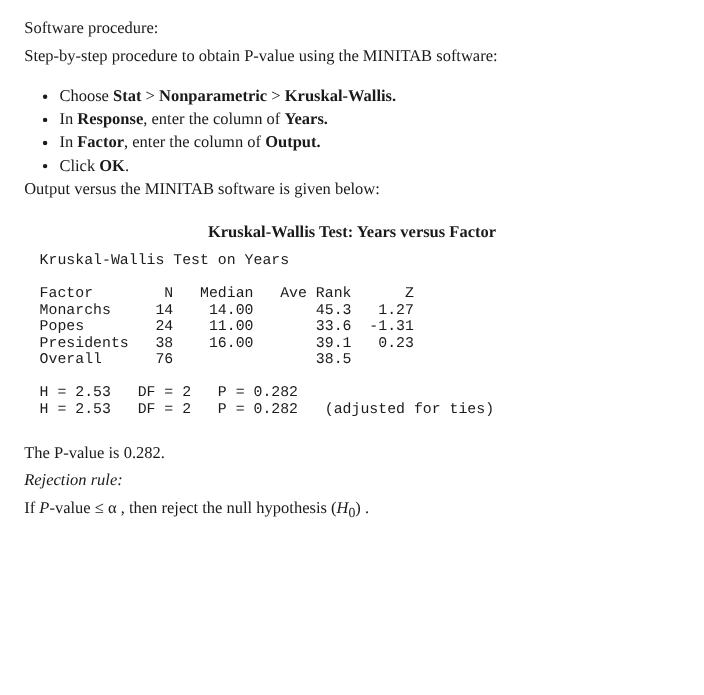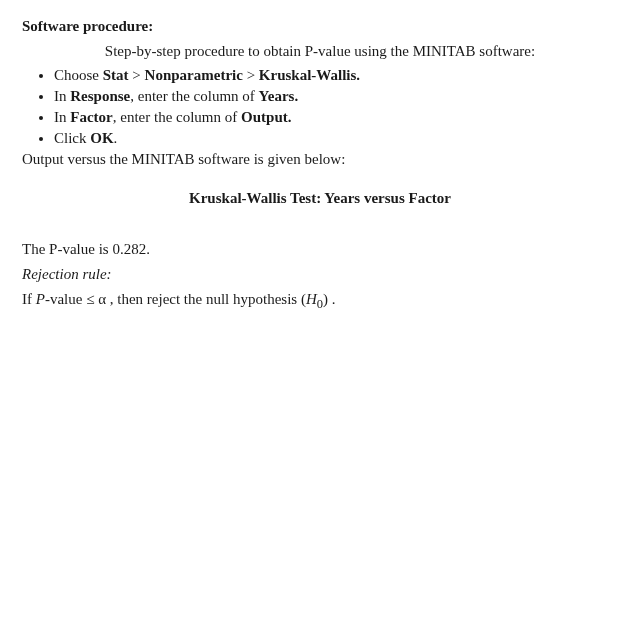--- a/index.html
+++ b/index.html
@@ -6,28 +6,27 @@
     body {
       font-family: "Times New Roman", Times, serif;
       font-size: 15px;
       color: #1a1a1a;
       background: #ffffff;
       padding: 18px 22px;
       width: 640px;
       min-height: 632px;
     }
     .section-title {
-      font-weight: bold;
+      font-weight: normal;
       margin-bottom: 8px;
       font-size: 15px;
     }
     .intro-text {
-      margin-bottom: 7px;
+      margin-bottom: 20px;
       font-size: 15px;
-      text-align: center;
     }
     ul.procedure-list {
       list-style: disc;
       margin-left: 32px;
       margin-bottom: 0;
     }
     ul.procedure-list li {
       margin-bottom: 4px;
       font-size: 15px;
     }
@@ -79,19 +78,29 @@
   <li>Choose <b>Stat</b> &gt; <b>Nonparametric</b> &gt; <b>Kruskal-Wallis.</b></li>
   <li>In <b>Response</b>, enter the column of <b>Years.</b></li>
   <li>In <b>Factor</b>, enter the column of <b>Output.</b></li>
   <li>Click <b>OK</b>.</li>
 </ul>
 
 <p class="output-intro">Output versus the MINITAB software is given below:</p>
 
 <div class="output-box">
   <div class="output-box-title">Kruskal-Wallis Test: Years versus Factor</div>
+  <div class="mono">Kruskal-Wallis Test on Years
+
+Factor        N   Median   Ave Rank      Z
+Monarchs     14    14.00       45.3   1.27
+Popes        24    11.00       33.6  -1.31
+Presidents   38    16.00       39.1   0.23
+Overall      76                38.5
+
+H = 2.53   DF = 2   P = 0.282
+H = 2.53   DF = 2   P = 0.282   (adjusted for ties)</div>
 </div>
 
 <p class="result-text">The P-value is 0.282.</p>
 
 <p class="rejection-label">Rejection rule:</p>
 
 <p class="conclusion-text">If <i>P</i>-value ≤ α , then reject the null hypothesis (<i>H</i><sub>0</sub>) .</p>
 
 </body></html>

